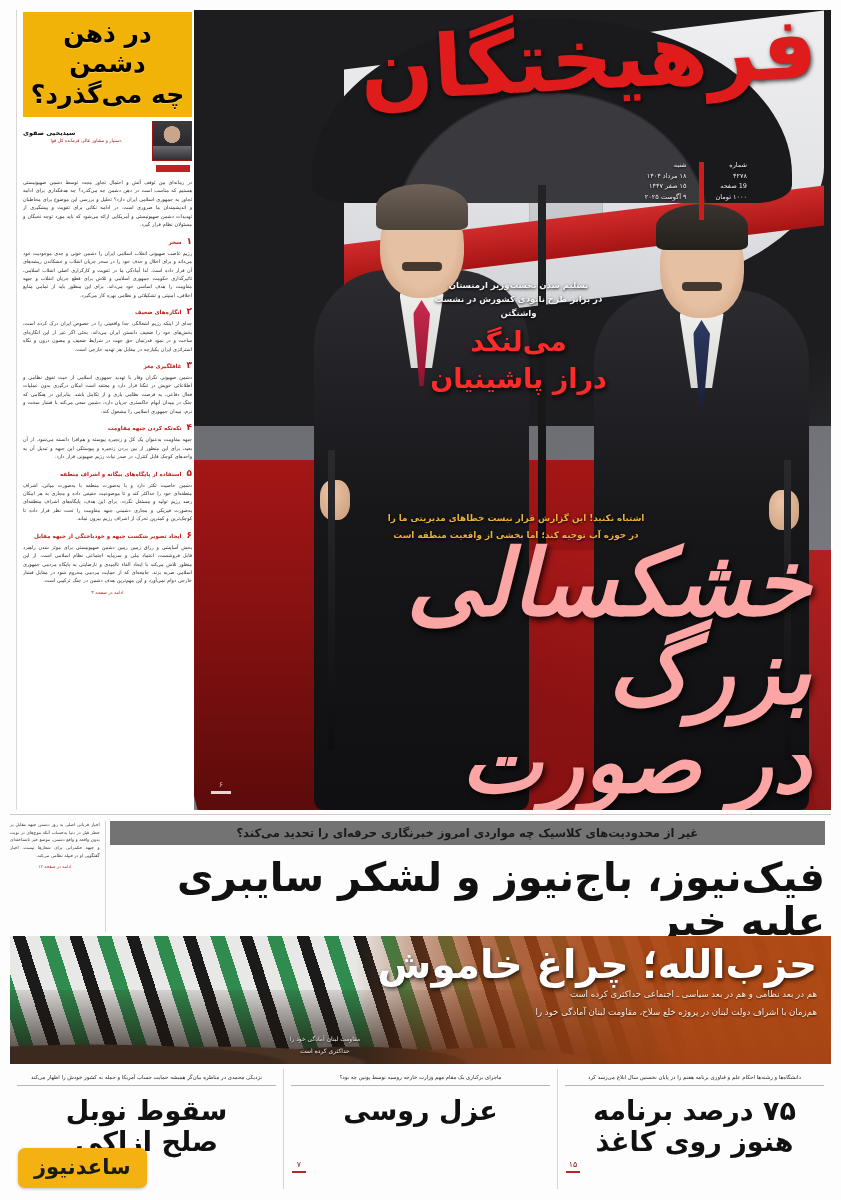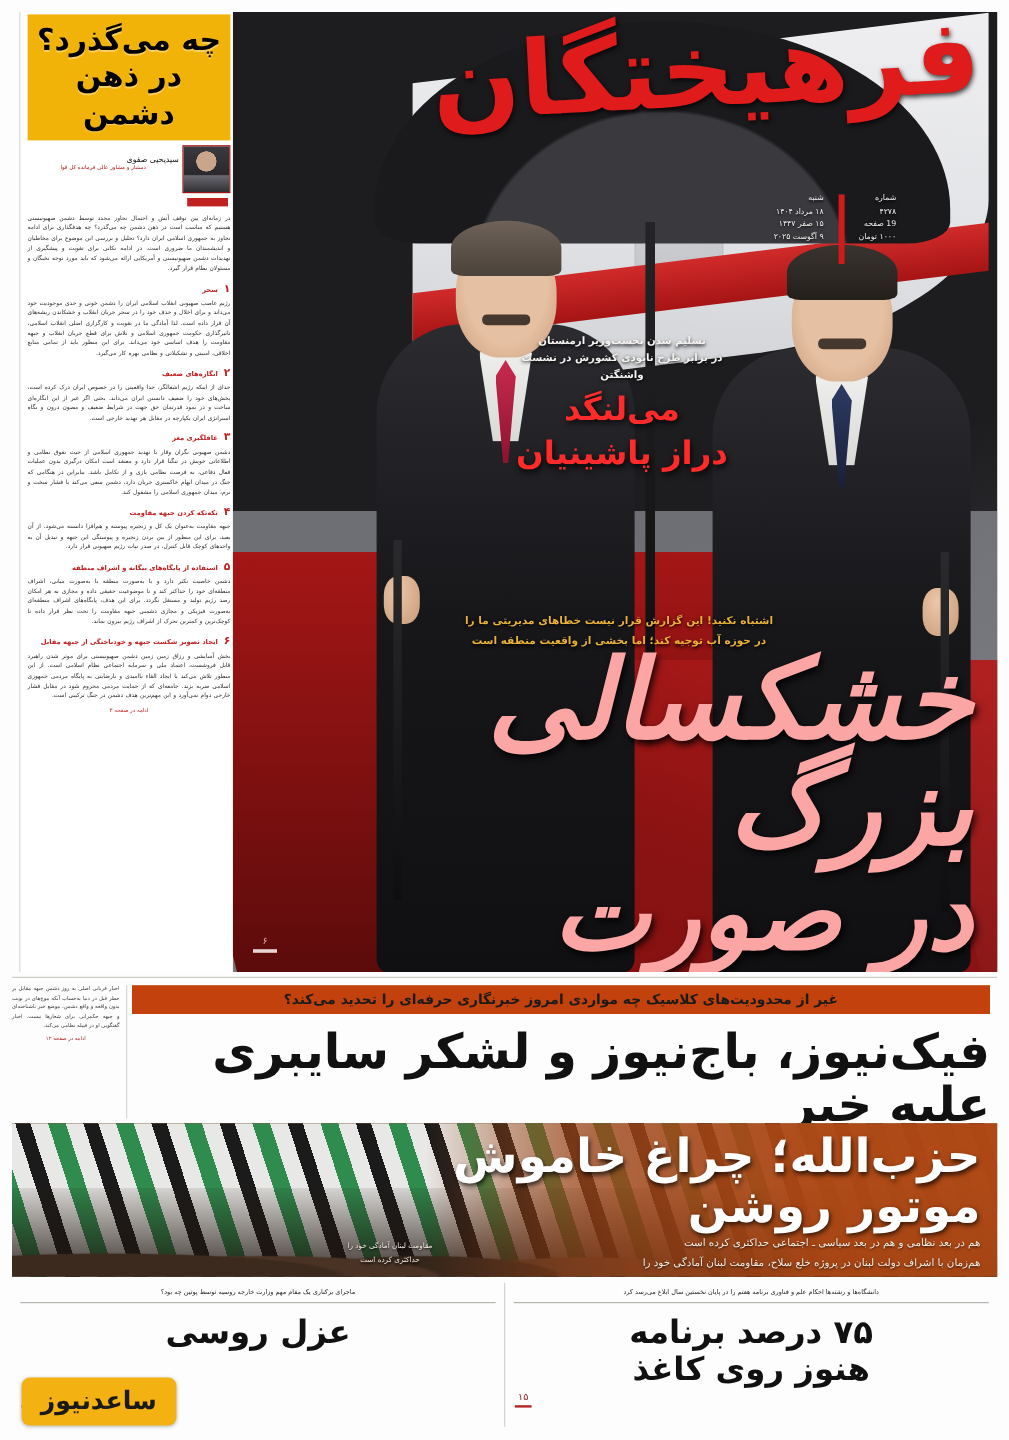--- a/index.html
+++ b/index.html
@@ -71,21 +71,21 @@
     border: 1px solid #9c1414;
     flex: 0 0 auto;
     position: relative;
   }
   .author-photo::after{
     content:"";position:absolute;left:0;right:0;bottom:0;height:36%;
     background:linear-gradient(180deg,#6a6a70,#2f2f34);
   }
   .author-meta { flex: 1 1 auto; padding-top: 8px; }
   .author-name {
-    font-size: 6.5px; font-weight: normal; color: #111; text-align: right;
+    font-size: 6.5px; font-weight: bold; color: #111; text-align: left;
     letter-spacing: .2px;
   }
   .author-role {
     font-size: 4.6px; color: #b01616; text-align: center; line-height: 1.5;
     margin-top: 1px;
   }
   .op-redbar {
     width: 34px; height: 7px; background: #c22121; margin: 2px 0 0 auto;
     position: relative; right: 2px;
   }
@@ -296,21 +296,21 @@
     width: 821px;
     margin-top: 4px;
     display: flex;
     flex-direction: row;
     border-top: 1px solid #cfcbc7;
     padding-top: 6px;
     height: 118px;
   }
   .mid-main { flex: 1 1 auto; padding: 0 6px 0 4px; }
   .mid-kicker {
-    background: #c2410c;
+    background: #737373;
     font-size: 11.5px; font-weight: bold; color: #1b1b1b;
     text-align: center; padding: 5px 8px; letter-spacing: -.2px;
   }
   .mid-head {
     margin-top: 10px;
     font-size: 40px; font-weight: bold; color: #111;
     text-align: right; letter-spacing: -1.6px; line-height: 1.1;
   }
   .mid-pg {
     font-size: 8px; color: #9a1d1d; margin-top: 4px; text-align: left;
@@ -486,22 +486,22 @@
       <div class="hero-pg">
         <span>۶</span>
         <i></i>
       </div>
     </div>
 
     <div class="opinion-col">
 
       <div class="op-banner">
         <div class="op-banner-text">
+          <div>در ذهن دشمن</div>
           <div>چه می‌گذرد؟</div>
-          <div>در ذهن دشمن</div>
         </div>
       </div>
 
       <div class="author-strip">
         <div class="author-photo"></div>
         <div class="author-meta">
           <div class="author-name">سیدیحیی صفوی</div>
           <div class="author-role">دستیار و مشاور عالی فرمانده کل قوا</div>
         </div>
       </div>
@@ -569,21 +569,20 @@
   <div class="hezb">
     <div class="hezb-photo"></div>
     <div class="hezb-crowd"></div>
     <div class="hezb-warm"></div>
     <div class="hezb-left-cap">
       <div>مقاومت لبنان آمادگی خود را</div>
       <div>حداکثری کرده است</div>
     </div>
     <div class="hezb-text">
       <div class="hezb-h1">حزب‌الله؛ چراغ خاموش</div>
-      <div class="hezb-h1">موتور روشن</div>
       <div class="hezb-sub">هم در بعد نظامی و هم در بعد سیاسی ـ اجتماعی حداکثری کرده است</div>
       <div class="hezb-sub">هم‌زمان با اشراف دولت لبنان در پروژه خلع سلاح، مقاومت لبنان آمادگی خود را</div>
     </div>
   </div>
 
   <div class="bottom">
 
     <div class="bcell">
       <div class="bcell-kicker">دانشگاه‌ها و رشته‌ها احکام علم و فناوری برنامه هفتم را در پایان نخستین سال ابلاغ می‌رسد کرد</div>
       <div class="bcell-head">
@@ -600,17 +599,28 @@
       <div class="bcell-kicker">ماجرای برکناری یک مقام مهم وزارت خارجه روسیه توسط پوتین چه بود؟</div>
       <div class="bcell-head">
         <div>عزل روسی</div>
       </div>
       <div class="bcell-pg">
         <span>۷</span>
         <i></i>
       </div>
     </div>
 
+    <div class="bcell">
+      <div class="bcell-kicker">نزدیکی محمدی در مناظره بیان‌گر همیشه حمایت حساب آمریکا و حمله به کشور خودش را اظهار می‌کند</div>
+      <div class="bcell-head">
+        <div>سقوط نوبل</div>
+        <div>صلح ازاکی</div>
+      </div>
+      <div class="bcell-pg">
+        <span>۲</span>
+        <i></i>
+      </div>
+    </div>
   </div>
 
   <div class="watermark">ساعدنیوز</div>
 
 </div>
 
 </body></html>

